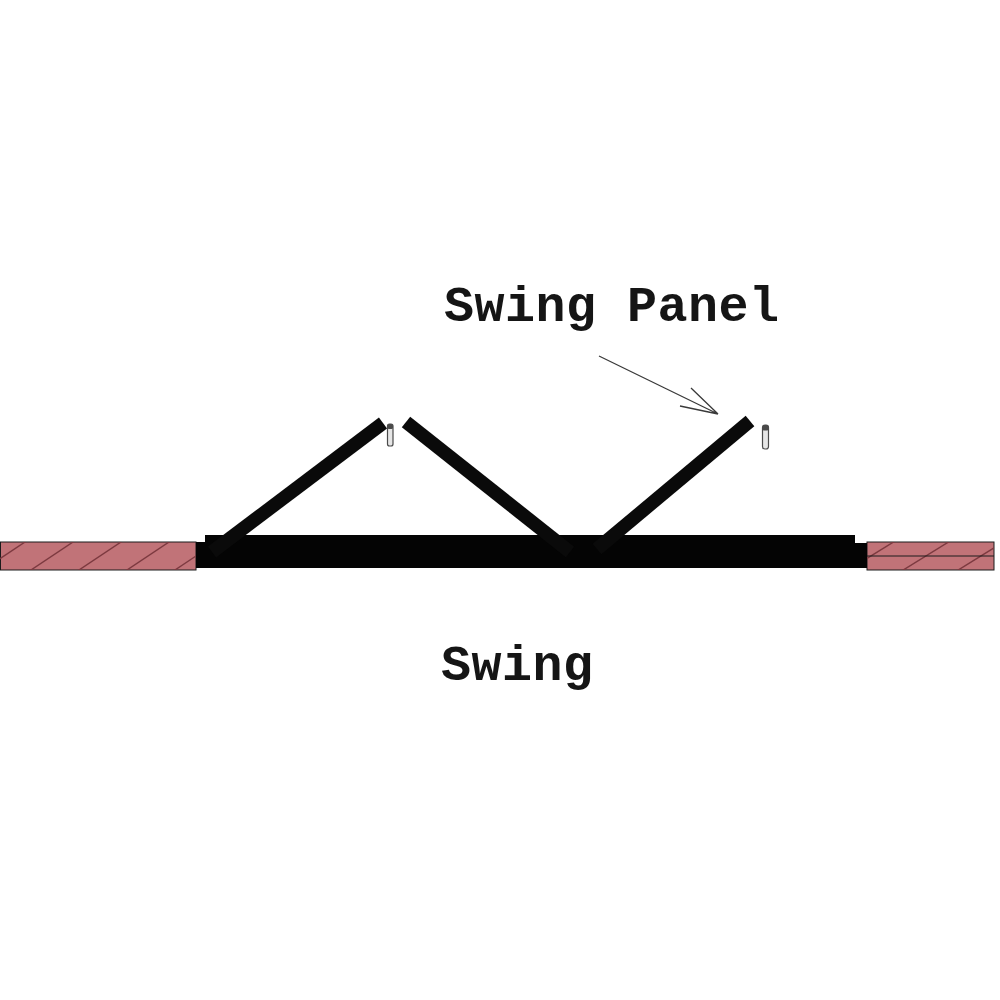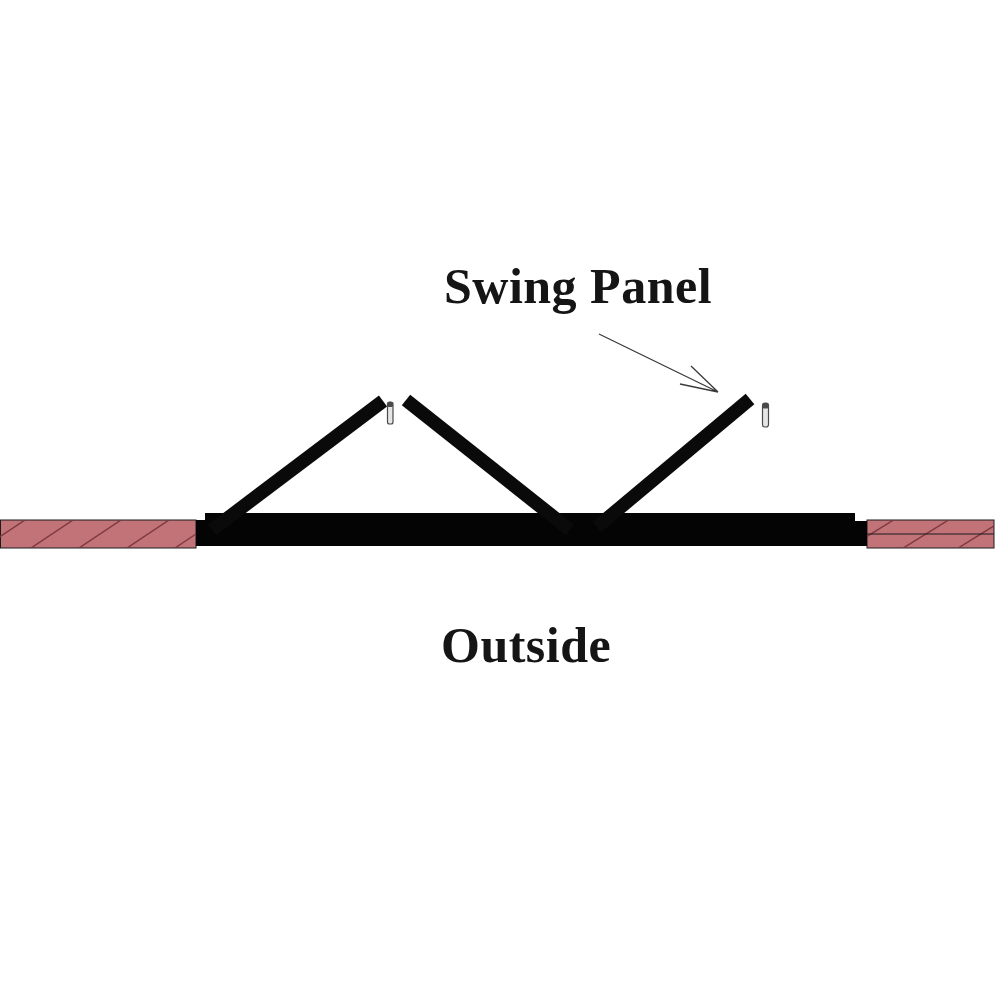--- a/index.html
+++ b/index.html
@@ -6,21 +6,22 @@
     margin: 0;
     padding: 0;
     background: #ffffff;
   }
   .stage {
     position: relative;
     width: 1000px;
     height: 812px;
     background: var(--background, #ffffff);
     overflow: hidden;
-    font-family: Liberation Serif, serif;
+    font-family: Liberation Mono, monospace;
+    margin-top: 22px;
   }
   .diagram-svg {
     position: absolute;
     inset: 0;
     width: 1000px;
     height: 1000px;
   }
   .wall {
     fill: var(--wall_fill, #c17378);
     stroke: var(--wall_outline, #1c1c1c);
@@ -120,15 +121,15 @@
 
     <g>
       <rect class="hinge-pin" x="762.5" y="403" width="6" height="24" rx="2.5"></rect>
       <rect class="hinge-cap" x="762.5" y="403" width="6" height="5.5" rx="1.5"></rect>
     </g>
 
     <path class="leader" d="M599,334 L718,392 M718,392 L691,366 M718,392 L680,384"></path>
   </svg>
 
   <div class="label label-swing-panel">Swing Panel</div>
-  <div class="label label-inside">Outside</div>
+  <div class="label label-inside">Swing</div>
 
 </div>
 
 </body></html>

